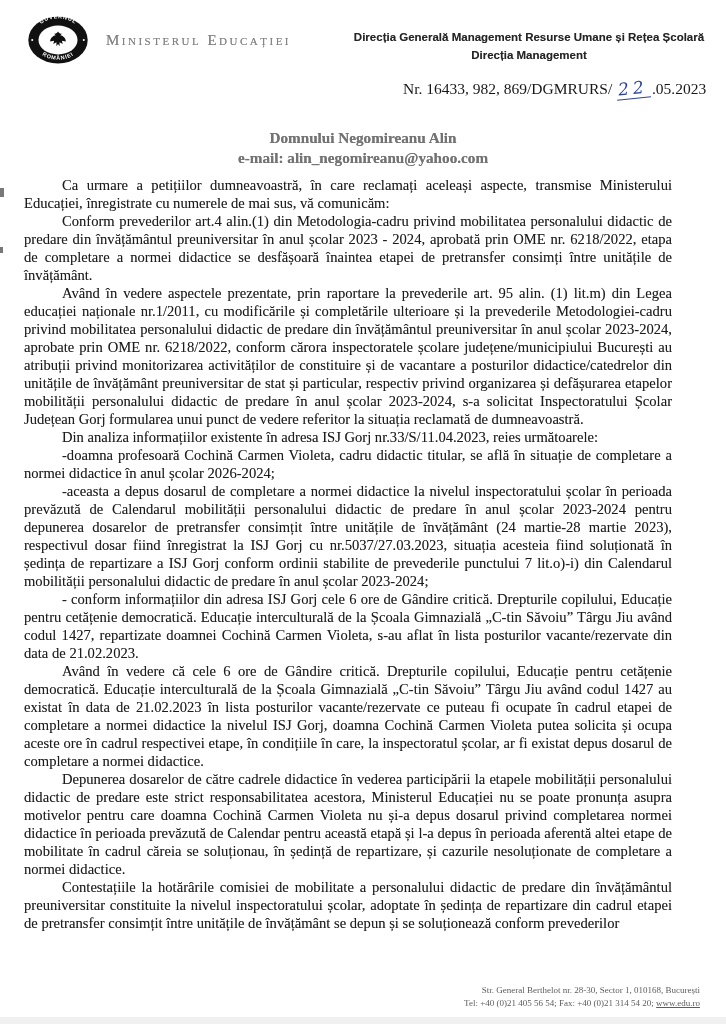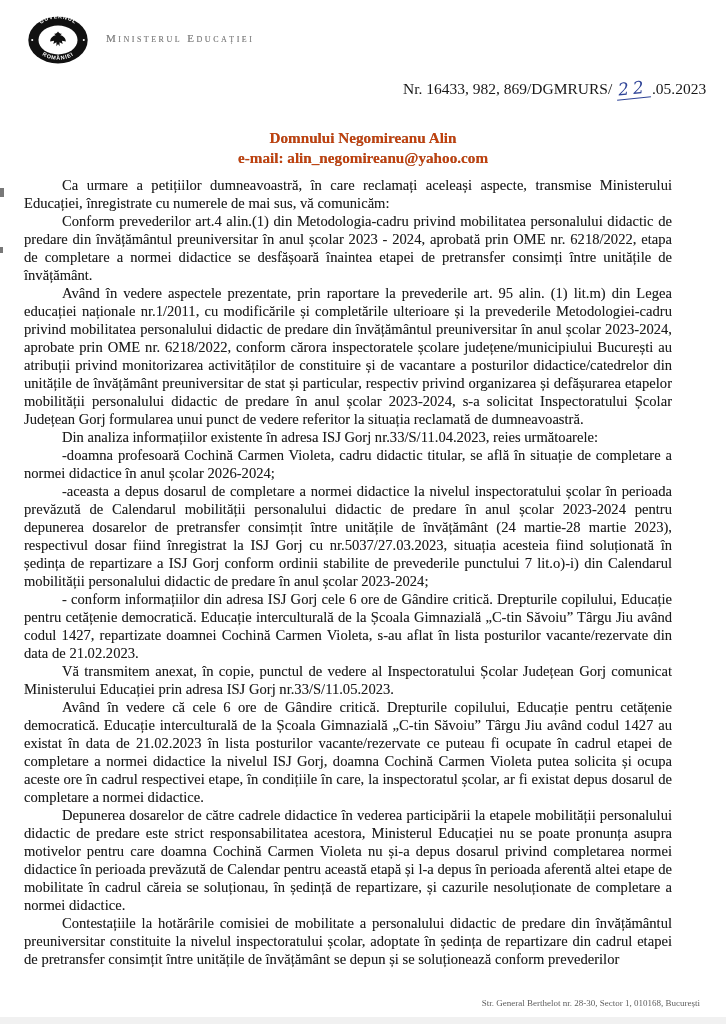--- a/index.html
+++ b/index.html
@@ -2,34 +2,34 @@
 <html style="--ink: #1c1c1c; --handwriting-blue: #2e4397; --footer-gray: #5d5d5d; --seal-black: #111111;"><head>
 <meta charset="utf-8">
 <style>
   html,body{margin:0;padding:0;}
   body{width:726px;height:1024px;background:#e9e9e9;font-family:"Liberation Serif",serif;}
   .page{position:relative;width:726px;height:1024px;background:#ffffff;overflow:hidden;}
 
   
   .seal{position:absolute;left:26px;top:15px;width:64px;height:50px;}
   .ministry{position:absolute;left:106px;top:32px;font-family:"Liberation Serif",serif;
-    font-variant:small-caps;letter-spacing:2.5px;font-size:11px;color:#818181;
+    font-variant:small-caps;letter-spacing:2.5px;font-size:15px;color:#818181;
     text-shadow:0 0 .6px rgba(120,120,120,.6);}
   .dept{position:absolute;left:348px;top:28px;width:362px;text-align:center;
     font-family:"Liberation Sans",sans-serif;font-size:11.5px;font-weight:600;
     color:#252525;line-height:18px;text-shadow:0 0 .5px rgba(40,40,40,.4);}
   .ref-line{position:absolute;left:403px;top:78px;font-size:15.5px;color:#171717;white-space:nowrap;}
   .hand-day{display:inline-block;font-family:"DejaVu Serif",serif;font-style:italic;
     color:var(--handwriting-blue,#2e4397);font-size:17px;letter-spacing:4px;
     border-bottom:1.4px solid var(--handwriting-blue,#2e4397);
     transform:rotate(-6deg);padding:0 2px 0 2px;margin:0 2px 0 4px;}
 
   
   .addressee{position:absolute;left:0;top:128px;width:726px;text-align:center;
-    font-weight:bold;font-size:15.2px;line-height:20px;color:#c2410c;
+    font-weight:bold;font-size:15.2px;line-height:20px;color:#737373;
     text-shadow:0 0 .5px rgba(0,0,0,.45);}
 
   
   .body-text{position:absolute;left:24px;top:176px;width:648px;font-size:14.6px;
     line-height:18px;text-align:justify;color:var(--ink,#1c1c1c);
     text-shadow:0 0 .5px rgba(0,0,0,.35);}
   .para{margin:0;text-indent:38px;}
 
   
   .footer{position:absolute;right:26px;bottom:14px;text-align:right;
@@ -61,44 +61,48 @@
     <text font-family="Liberation Sans, sans-serif" font-size="7" font-weight="bold" fill="#ffffff" letter-spacing="1">
       <textPath href="#sealTop" startOffset="50%" text-anchor="middle">GUVERNUL</textPath>
     </text>
     <text font-family="Liberation Sans, sans-serif" font-size="7" font-weight="bold" fill="#ffffff" letter-spacing="1">
       <textPath href="#sealBottom" startOffset="50%" text-anchor="middle">ROMÂNIEI</textPath>
     </text>
   </svg>
 
   <div class="ministry">Ministerul Educației</div>
 
+  <div class="dept">
+    <div>Direcția Generală Management Resurse Umane și Rețea Școlară</div>
+    <div>Direcția Management</div>
+  </div>
 
   <div class="ref-line">
     <span>Nr. 16433, 982, 869/DGMRURS/</span><span class="hand-day">22</span><span>.05.2023</span>
   </div>
 
   <div class="addressee">
     <div>Domnului Negomireanu Alin</div>
     <div>e-mail: alin_negomireanu@yahoo.com</div>
   </div>
 
   <div class="body-text">
       <p class="para">Ca urmare a petițiilor dumneavoastră, în care reclamați aceleași aspecte, transmise Ministerului Educației, înregistrate cu numerele de mai sus, vă comunicăm:</p>
       <p class="para">Conform prevederilor art.4 alin.(1) din Metodologia-cadru privind mobilitatea personalului didactic de predare din învățământul preuniversitar în anul școlar 2023 - 2024, aprobată prin OME nr. 6218/2022, etapa de completare a normei didactice se desfășoară înaintea etapei de pretransfer consimți între unitățile de învățământ.</p>
       <p class="para">Având în vedere aspectele prezentate, prin raportare la prevederile art. 95 alin. (1) lit.m) din Legea educației naționale nr.1/2011, cu modificările și completările ulterioare și la prevederile Metodologiei-cadru privind mobilitatea personalului didactic de predare din învățământul preuniversitar în anul școlar 2023-2024, aprobate prin OME nr. 6218/2022, conform cărora inspectoratele școlare județene/municipiului București au atribuții privind monitorizarea activităților de constituire și de vacantare a posturilor didactice/catedrelor din unitățile de învățământ preuniversitar de stat și particular, respectiv privind organizarea și defășurarea etapelor mobilității personalului didactic de predare în anul școlar 2023-2024, s-a solicitat Inspectoratului Școlar Județean Gorj formularea unui punct de vedere referitor la situația reclamată de dumneavoastră.</p>
       <p class="para">Din analiza informațiilor existente în adresa ISJ Gorj nr.33/S/11.04.2023, reies următoarele:</p>
       <p class="para">-doamna profesoară Cochină Carmen Violeta, cadru didactic titular, se află în situație de completare a normei didactice în anul școlar 2026-2024;</p>
       <p class="para">-aceasta a depus dosarul de completare a normei didactice la nivelul inspectoratului școlar în perioada prevăzută de Calendarul mobilității personalului didactic de predare în anul școlar 2023-2024 pentru depunerea dosarelor de pretransfer consimțit între unitățile de învățământ (24 martie-28 martie 2023), respectivul dosar fiind înregistrat la ISJ Gorj cu nr.5037/27.03.2023, situația acesteia fiind soluționată în ședința de repartizare a ISJ Gorj conform ordinii stabilite de prevederile punctului 7 lit.o)-i) din Calendarul mobilității personalului didactic de predare în anul școlar 2023-2024;</p>
       <p class="para">- conform informațiilor din adresa ISJ Gorj cele 6 ore de Gândire critică. Drepturile copilului, Educație pentru cetățenie democratică. Educație interculturală de la Școala Gimnazială „C-tin Săvoiu” Târgu Jiu având codul 1427, repartizate doamnei Cochină Carmen Violeta, s-au aflat în lista posturilor vacante/rezervate din data de 21.02.2023.</p>
-      <p class="para">Vă transmitem anexat, în copie, punctul de vedere al Inspectoratului Școlar Județean Gorj comunicat Ministerului Educației prin adresa ISJ Gorj nr.33/S/11.05.2023.</p>
       <p class="para">Având în vedere că cele 6 ore de Gândire critică. Drepturile copilului, Educație pentru cetățenie democratică. Educație interculturală de la Școala Gimnazială „C-tin Săvoiu” Târgu Jiu având codul 1427 au existat în data de 21.02.2023 în lista posturilor vacante/rezervate ce puteau fi ocupate în cadrul etapei de completare a normei didactice la nivelul ISJ Gorj, doamna Cochină Carmen Violeta putea solicita și ocupa aceste ore în cadrul respectivei etape, în condițiile în care, la inspectoratul școlar, ar fi existat depus dosarul de completare a normei didactice.</p>
       <p class="para">Depunerea dosarelor de către cadrele didactice în vederea participării la etapele mobilității personalului didactic de predare este strict responsabilitatea acestora, Ministerul Educației nu se poate pronunța asupra motivelor pentru care doamna Cochină Carmen Violeta nu și-a depus dosarul privind completarea normei didactice în perioada prevăzută de Calendar pentru această etapă și l-a depus în perioada aferentă altei etape de mobilitate în cadrul căreia se soluționau, în ședință de repartizare, și cazurile nesoluționate de completare a normei didactice.</p>
       <p class="para">Contestațiile la hotărârile comisiei de mobilitate a personalului didactic de predare din învățământul preuniversitar constituite la nivelul inspectoratului școlar, adoptate în ședința de repartizare din cadrul etapei de pretransfer consimțit între unitățile de învățământ se depun și se soluționează conform prevederilor</p>
     </div>
 
   <div class="footer">
     <div>Str. General Berthelot nr. 28-30, Sector 1, 010168, București</div>
+    <div><span>Tel: +40 (0)21 405 56 54; Fax: +40 (0)21 314 54 20; </span><a href="#">www.edu.ro</a></div>
   </div>
 
   <div class="artifact a1"></div>
   <div class="artifact a2"></div>
   <div class="edge-strip"></div>
 </div>
 
 </body></html>

